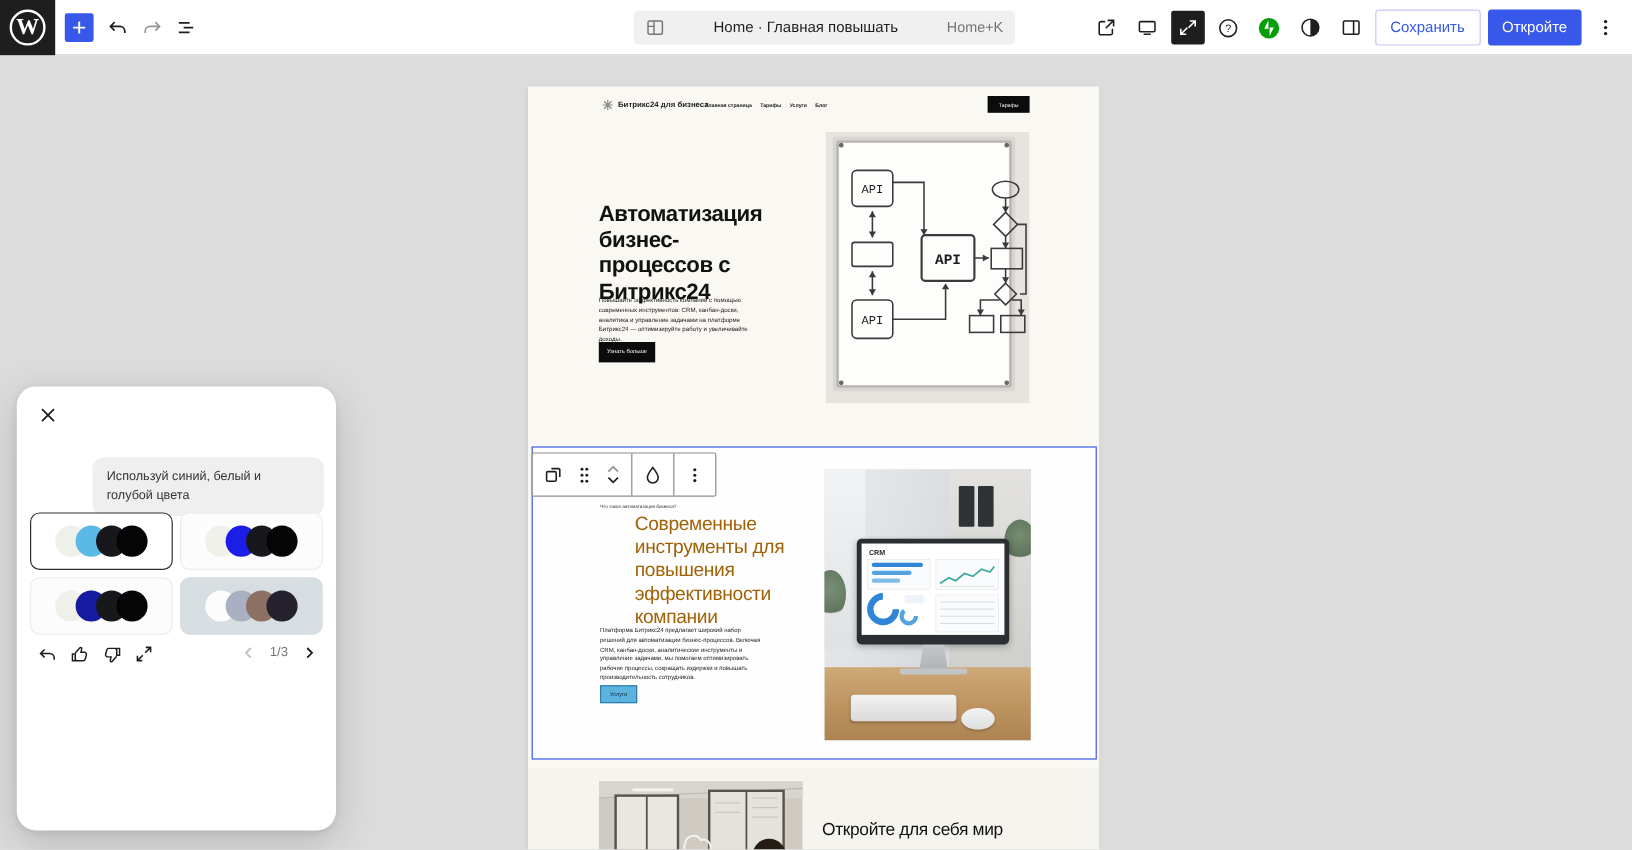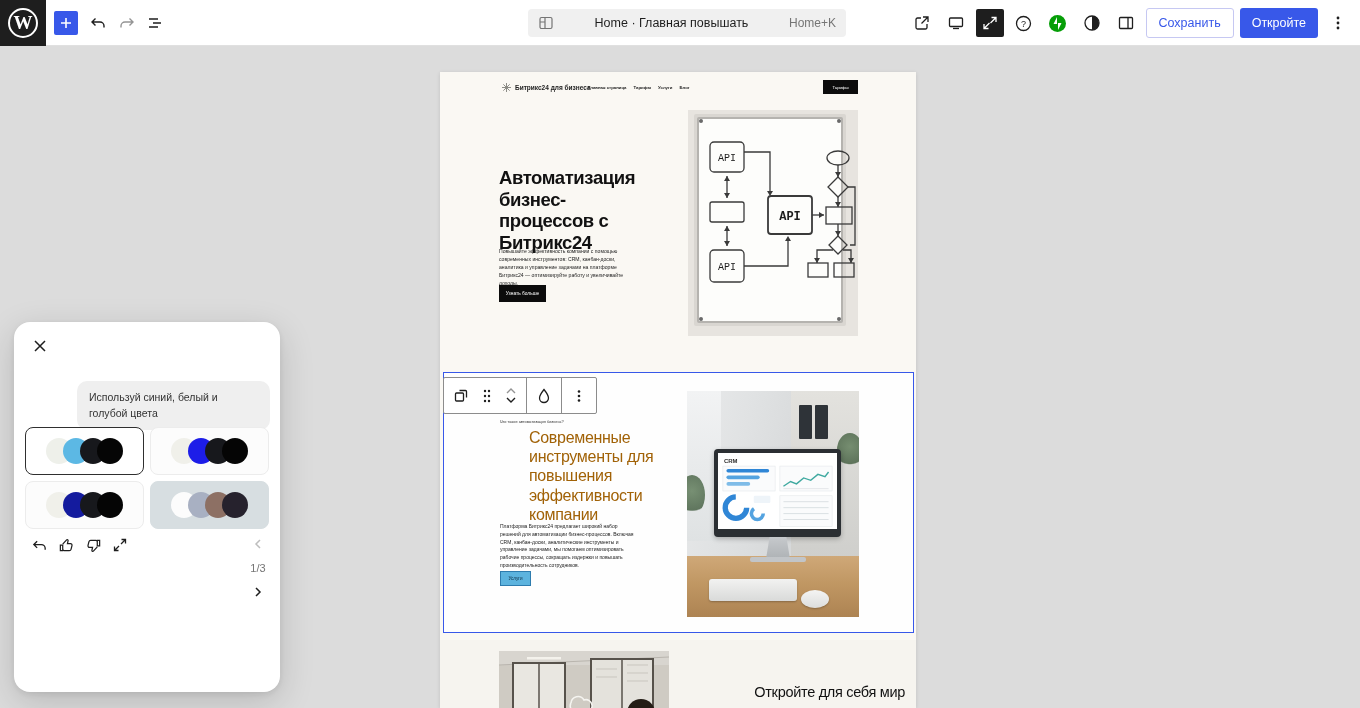--- a/index.html
+++ b/index.html
@@ -63,37 +63,37 @@
   .p2-desk { position:absolute; left:0; top:165px; width:172px; height:61px; background:linear-gradient(180deg,#cfa878 0%,#c09763 45%,#ad8352 100%); }
   .imac { position:absolute; left:27px; top:58px; width:127px; height:96px; }
   .imac-screen { position:absolute; left:0; top:0; width:127px; height:88px; background:#2b2f33; border-radius:4px; padding:4px 4px 8px 4px; box-shadow:0 2px 5px rgba(0,0,0,.25); }
   .imac-display { width:100%; height:100%; background:#fff; overflow:hidden; }
   .imac-stand { position:absolute; left:52px; top:88px; width:24px; height:22px; background:linear-gradient(180deg,#c6c9cc,#aeb2b5); clip-path:polygon(15% 0,85% 0,100% 100%,0 100%); }
   .imac-base { position:absolute; left:36px; top:108px; width:56px; height:5px; background:#c2c5c8; border-radius:2px; }
   .keyboard { position:absolute; left:22px; top:188px; width:88px; height:22px; background:linear-gradient(180deg,#f2f2f1,#d9dad9); border-radius:3px; box-shadow:0 1px 2px rgba(0,0,0,.25); }
   .mouse { position:absolute; left:114px; top:199px; width:28px; height:18px; background:linear-gradient(180deg,#f4f4f3,#dcdddc); border-radius:50%; box-shadow:0 1px 2px rgba(0,0,0,.25); }
 
   
-  .section3 { position:absolute; left:0; top:568px; width:476px; height:68px; background:#f6f4ef;text-align:right; }
+  .section3 { position:absolute; left:0; top:568px; width:476px; height:68px; background:#f6f4ef; }
   .photo3 { position:absolute; left:59px; top:11px; width:170px; height:120px; overflow:hidden; }
   .s3-title { position:absolute; left:245px; top:44px; width:220px; font-size:14.5px; font-weight:500; letter-spacing:-0.3px; color:#111; }
 
   
   .ai-panel { position:absolute; left:14px; top:322px; width:266px; height:370px; background:#fff; border-radius:16px; box-shadow:0 10px 35px rgba(0,0,0,.16), 0 2px 6px rgba(0,0,0,.08); z-index:60; }
   .ai-close { position:absolute; left:16px; top:14px; width:20px; height:20px; display:flex; align-items:center; justify-content:center; cursor:pointer; }
   .ai-bubble { position:absolute; left:63px; top:59px; width:193px; background:#efefef; border-radius:10px; padding:8px 12px; font-size:10.5px; line-height:1.55; color:#333; }
   .pal-grid { position:absolute; left:11px; top:105px; width:244px; display:grid; grid-template-columns:1fr 1fr; gap:6px; }
   .pal-card { height:48px; border-radius:8px; background:#fcfcfc; border:1px solid #ececec; display:flex; align-items:center; justify-content:center; cursor:pointer; }
   .pal-card.selected { border:1.5px solid #2f2f2f; background:#fff; }
   .pal-card.alt { background:#d7dee1; border-color:#d7dee1; }
   .dot { width:26px; height:26px; border-radius:50%; }
   .dot + .dot { margin-left:-9px; }
   .ai-actions { position:absolute; left:16px; top:214px; display:flex; gap:9px; }
   .ai-act { width:18px; height:18px; display:flex; align-items:center; justify-content:center; cursor:pointer; }
-  .ai-pager { position:absolute; right:14px; top:214px; display:flex; align-items:center; gap:10px;flex-direction:column; }
+  .ai-pager { position:absolute; right:14px; top:214px; display:flex; align-items:center; gap:10px; }
   .pager-num { font-size:11px; color:#757575; }
   .pg-btn { width:16px; height:16px; display:flex; align-items:center; justify-content:center; cursor:pointer; }
   .ai-input { position:absolute; left:10px; top:328px; width:246px; height:30px; border:1px solid #dcdcdc; border-radius:15px; padding:0 12px; font-size:10.5px; color:#333; outline:none; font-family:"Liberation Sans", sans-serif; background:#fff; }
   .ai-input::placeholder { color:#8a8a8a; }
 </style>
 </head>
 <body>
 
 <div class="topbar">
   <div class="wp-logo">

